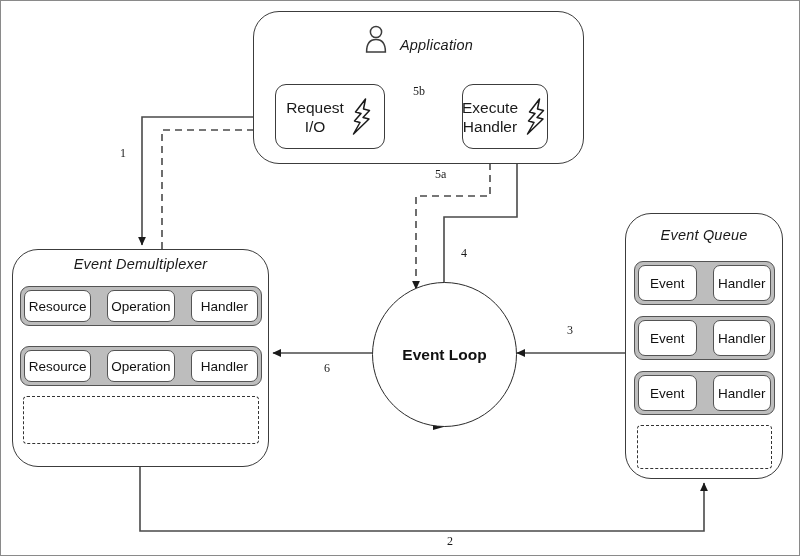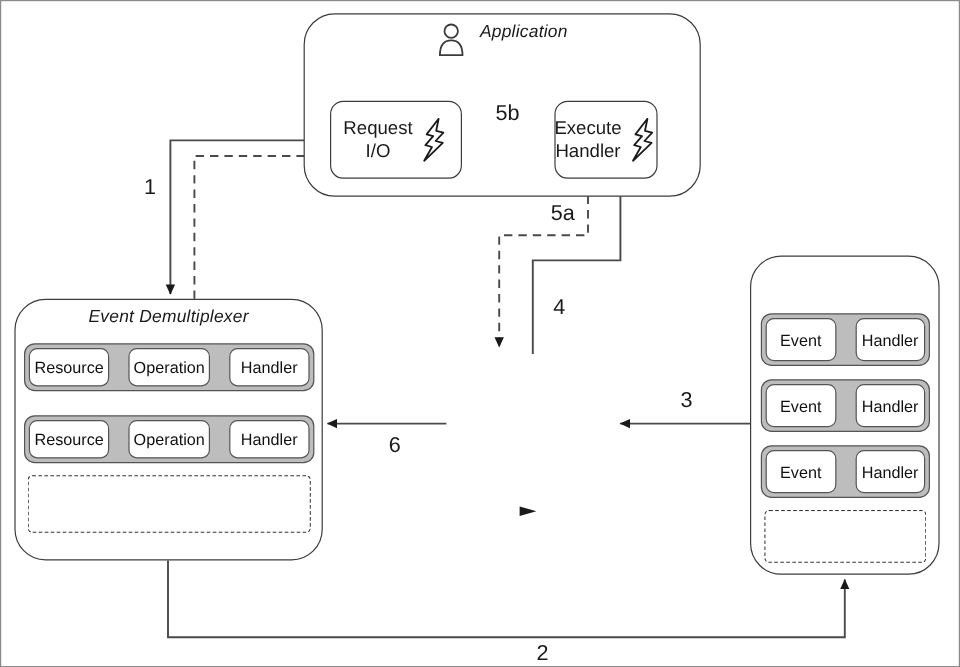--- a/index.html
+++ b/index.html
@@ -121,30 +121,31 @@
   }
   .circle-label {
     font-size: 15.5px;
     font-weight: bold;
     color: #111111;
   }
 
   
   .edge-label {
     position: absolute;
-    font-size: 18px;
+    font-size: 12px;
     color: #1a1a1a;
     white-space: nowrap;
+    font-family: Liberation Serif, serif;
   }
 
   
   .titlebar {
     position: absolute;
     display: flex;
-    align-items: flex-start;
+    align-items: flex-end;
     justify-content: center;
     gap: 12px;
   }
   .person-icon {
     width: 24px;
     height: 28px;
     display: block;
   }
   .titlebar .container-title {
     position: static;
@@ -247,40 +248,44 @@
   <div class="record-strip" style="left:19px; top:345px; width:242px; height:40px;">
     <div class="record-cell">Resource</div>
     <div class="record-cell">Operation</div>
     <div class="record-cell">Handler</div>
   </div>
 
   <div class="placeholder-strip" style="left:22px; top:395px; width:236px; height:48px;"></div>
 
   <div class="container-box" style="left:624px; top:212px; width:158px; height:266px;">
   </div>
+  <div class="container-title" style="left:624px; top:226px; width:158px;">Event Queue</div>
 
   <div class="record-strip" style="left:633px; top:260px; width:141px; height:44px;">
     <div class="record-cell">Event</div>
     <div class="record-cell">Handler</div>
   </div>
 
   <div class="record-strip" style="left:633px; top:315px; width:141px; height:44px;">
     <div class="record-cell">Event</div>
     <div class="record-cell">Handler</div>
   </div>
 
   <div class="record-strip" style="left:633px; top:370px; width:141px; height:44px;">
     <div class="record-cell">Event</div>
     <div class="record-cell">Handler</div>
   </div>
 
   <div class="placeholder-strip" style="left:636px; top:424px; width:135px; height:44px;"></div>
 
+  <div class="circle-node" style="left:371px; top:281px; width:145px; height:145px;">
+    <span class="circle-label">Event Loop</span>
+  </div>
 
   <div class="edge-label" style="left:119px; top:145px;">1</div>
   <div class="edge-label" style="left:446px; top:533px;">2</div>
   <div class="edge-label" style="left:566px; top:322px;">3</div>
   <div class="edge-label" style="left:460px; top:245px;">4</div>
-  <div class="edge-label" style="left:458px; top:166px;">5a</div>
+  <div class="edge-label" style="left:434px; top:166px;">5a</div>
   <div class="edge-label" style="left:412px; top:83px;">5b</div>
   <div class="edge-label" style="left:323px; top:360px;">6</div>
 
 </div>
 
 </body></html>

